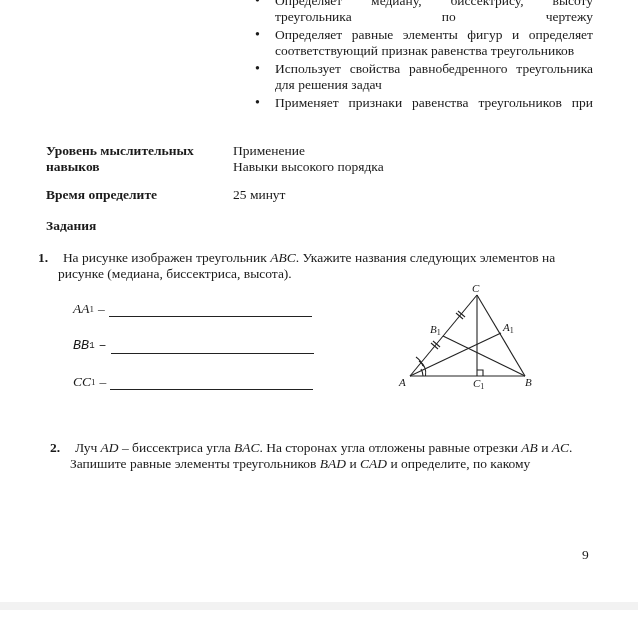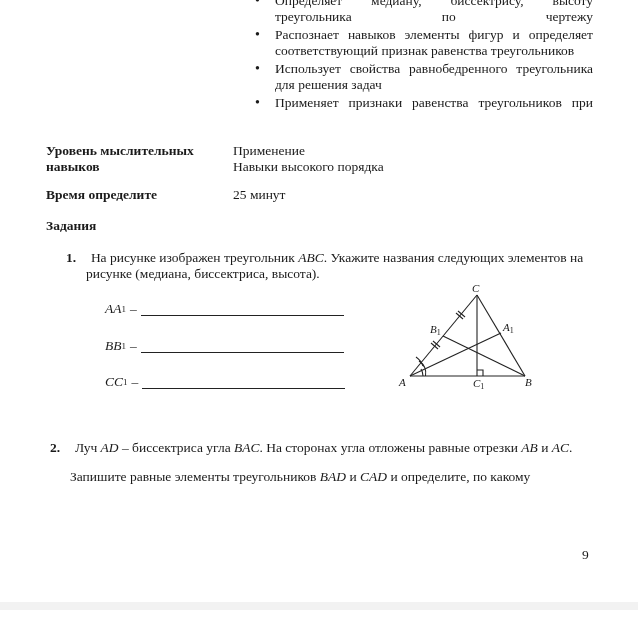--- a/index.html
+++ b/index.html
@@ -10,35 +10,35 @@
     .abs { position: absolute; }
     .txt { font-size: 13.5px; line-height: 16px; }
     .bullets { left: 255px; top: -7px; width: 338px; margin: 0; padding: 0; list-style: none; }
     .bullets li { position: relative; padding-left: 20px; text-align: justify; text-align-last: left; margin-bottom: 2px; font-size: 13.5px; line-height: 16px; }
     .bullets li::before { content: "\2022"; position: absolute; left: 0; top: 0; font-size: 14px; }
     .bullets li.first { text-align-last: justify; }
     .bullets li .firstline { display: block; text-align: justify; text-align-last: justify; }
     .label-b { font-weight: bold; }
     .task-num { font-weight: bold; }
     i { font-style: italic; }
-    .ans-row { display: flex; align-items: center; margin-left: 32px; }
+    .ans-row { display: flex; align-items: flex-end; }
     .ans-line { display: inline-block; border-bottom: 1.2px solid #222; width: 203px; margin-left: 4px; height: 12px; }
     .sub { font-size: 9px; vertical-align: -3px; font-style: normal; }
     .gray-band { left: 0; top: 602px; width: 638px; height: 8px; background: #f2f2f2; }
   </style>
 </head>
 <body>
 
 <ul class="abs bullets">
   <li class="first">
     <span class="firstline">Определяет медиану, биссектрису, высоту</span>
     <span>треугольника по чертежу</span>
   </li>
   <li>
-    <span class="firstline">Распознает навыков элементы фигур и определяет</span>
+    <span class="firstline">Определяет равные элементы фигур и определяет</span>
     <span>соответствующий признак равенства треугольников</span>
   </li>
   <li>
     <span class="firstline">Использует свойства равнобедренного треугольника</span>
     <span>для решения задач</span>
   </li>
   <li>
     <span class="firstline">Применяет признаки равенства треугольников при</span>
   </li>
 </ul>
@@ -50,36 +50,36 @@
 <div class="abs txt" style="left:233px; top:143px;">
   <div>Применение</div>
   <div>Навыки высокого порядка</div>
 </div>
 
 <div class="abs txt label-b" style="left:46px; top:187px;">Время определите</div>
 <div class="abs txt" style="left:233px; top:187px;">25 минут</div>
 
 <div class="abs txt label-b" style="left:46px; top:218px;">Задания</div>
 
-<div class="abs txt" style="left:66px; top:250px; width:545px;">
+<div class="abs txt" style="left:38px; top:250px; width:545px;">
   <div>
     <span class="task-num">1.</span>
     <span style="display:inline-block; width:8px;"></span>
     <span>На рисунке изображен треугольник </span><i>ABC</i><span>. Укажите названия следующих элементов на</span>
   </div>
   <div style="padding-left:20px;">рисунке (медиана, биссектриса, высота).</div>
 </div>
 
 <div class="abs txt ans-row" style="left:73px; top:301px;">
   <i>AA</i>
     <span class="sub">1</span>
   <span style="margin-left:4px;">–</span>
   <span class="ans-line"></span>
 </div>
-<div class="abs txt ans-row" style="left:73px; top:338px;">
+<div class="abs txt ans-row" style="left:73px; top:338px;font-family:Liberation Mono, monospace;">
   <i>BB</i>
     <span class="sub">1</span>
   <span style="margin-left:4px;">–</span>
   <span class="ans-line"></span>
 </div>
 <div class="abs txt ans-row" style="left:73px; top:374px;">
   <i>CC</i>
     <span class="sub">1</span>
   <span style="margin-left:4px;">–</span>
   <span class="ans-line"></span>
@@ -118,20 +118,20 @@
     <text x="473" y="387"><tspan>C</tspan><tspan font-size="8" font-style="normal" dy="2">1</tspan></text>
   </g>
 </svg>
 
 <div class="abs txt" style="left:50px; top:440px; width:548px;">
   <div>
     <span class="task-num">2.</span>
     <span style="display:inline-block; width:8px;"></span>
     <span>Луч </span><i>AD</i><span> – биссектриса угла </span><i>BAC</i><span>. На сторонах угла отложены равные отрезки </span><i>AB</i><span> и </span><i>AC</i><span>.</span>
   </div>
-  <div style="padding-left:20px;margin-top:13px;">
+  <div style="padding-left:20px;">
     <span>Запишите равные элементы треугольников </span><i>BAD</i><span> и </span><i>CAD</i><span> и определите, по какому</span>
   </div>
 </div>
 
 <div class="abs txt" style="left:582px; top:547px;">9</div>
 
 <div class="abs gray-band"></div>
 
 </body></html>

